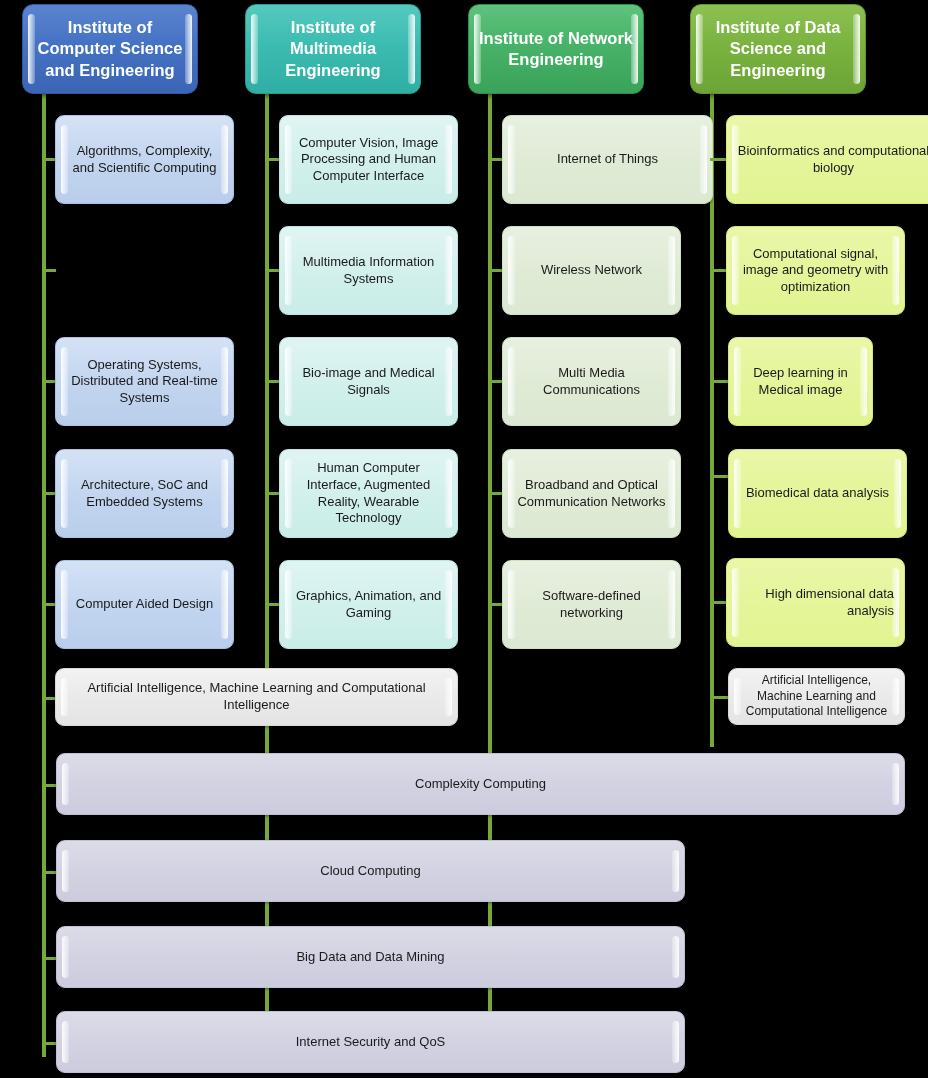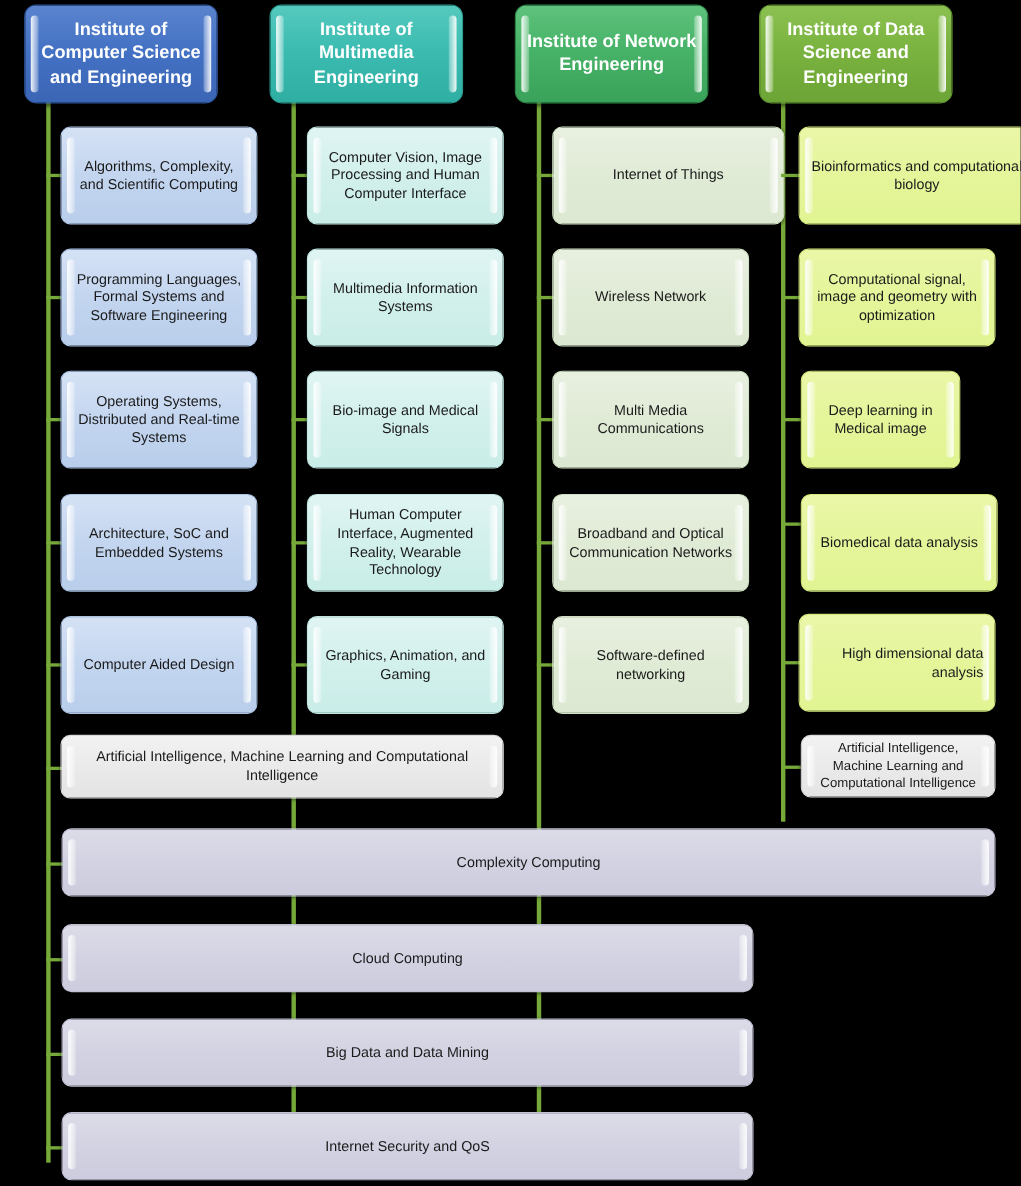--- a/index.html
+++ b/index.html
@@ -110,23 +110,20 @@
   <div class="node hdr hdr-blue" style="left:22px;top:4px;width:176px;height:90px;">
     <span class="lbl">Institute of Computer Science and Engineering</span>
   </div>
 
   <div class="stub" style="left:42px;top:158px;width:14px;"></div>
   <div class="node child c-blue" style="left:55px;top:115px;width:179px;height:89px;">
     <span class="lbl">Algorithms, Complexity, and Scientific Computing</span>
   </div>
 
   <div class="stub" style="left:42px;top:269px;width:14px;"></div>
-  <div class="node child c-blue" style="left:55px;top:226px;width:179px;height:89px;">
-    <span class="lbl">Programming Languages, Formal Systems and Software Engineering</span>
-  </div>
 
   <div class="stub" style="left:42px;top:380px;width:14px;"></div>
   <div class="node child c-blue" style="left:55px;top:337px;width:179px;height:89px;">
     <span class="lbl">Operating Systems, Distributed and Real-time Systems</span>
   </div>
 
   <div class="stub" style="left:42px;top:492px;width:14px;"></div>
   <div class="node child c-blue" style="left:55px;top:449px;width:179px;height:89px;">
     <span class="lbl">Architecture, SoC and Embedded Systems</span>
   </div>

